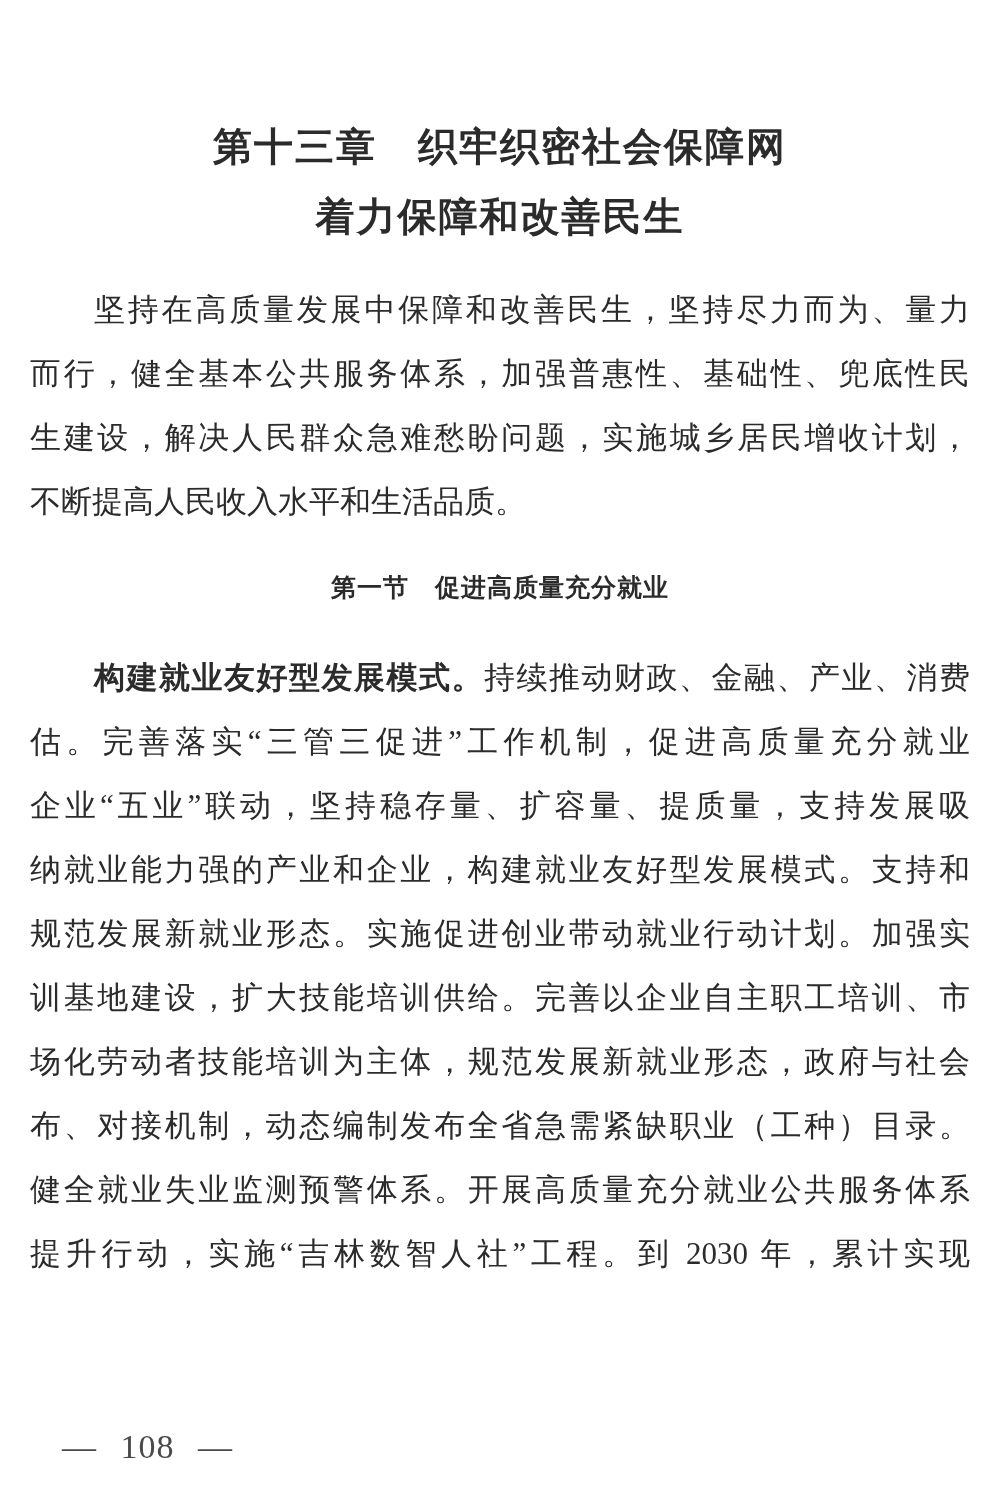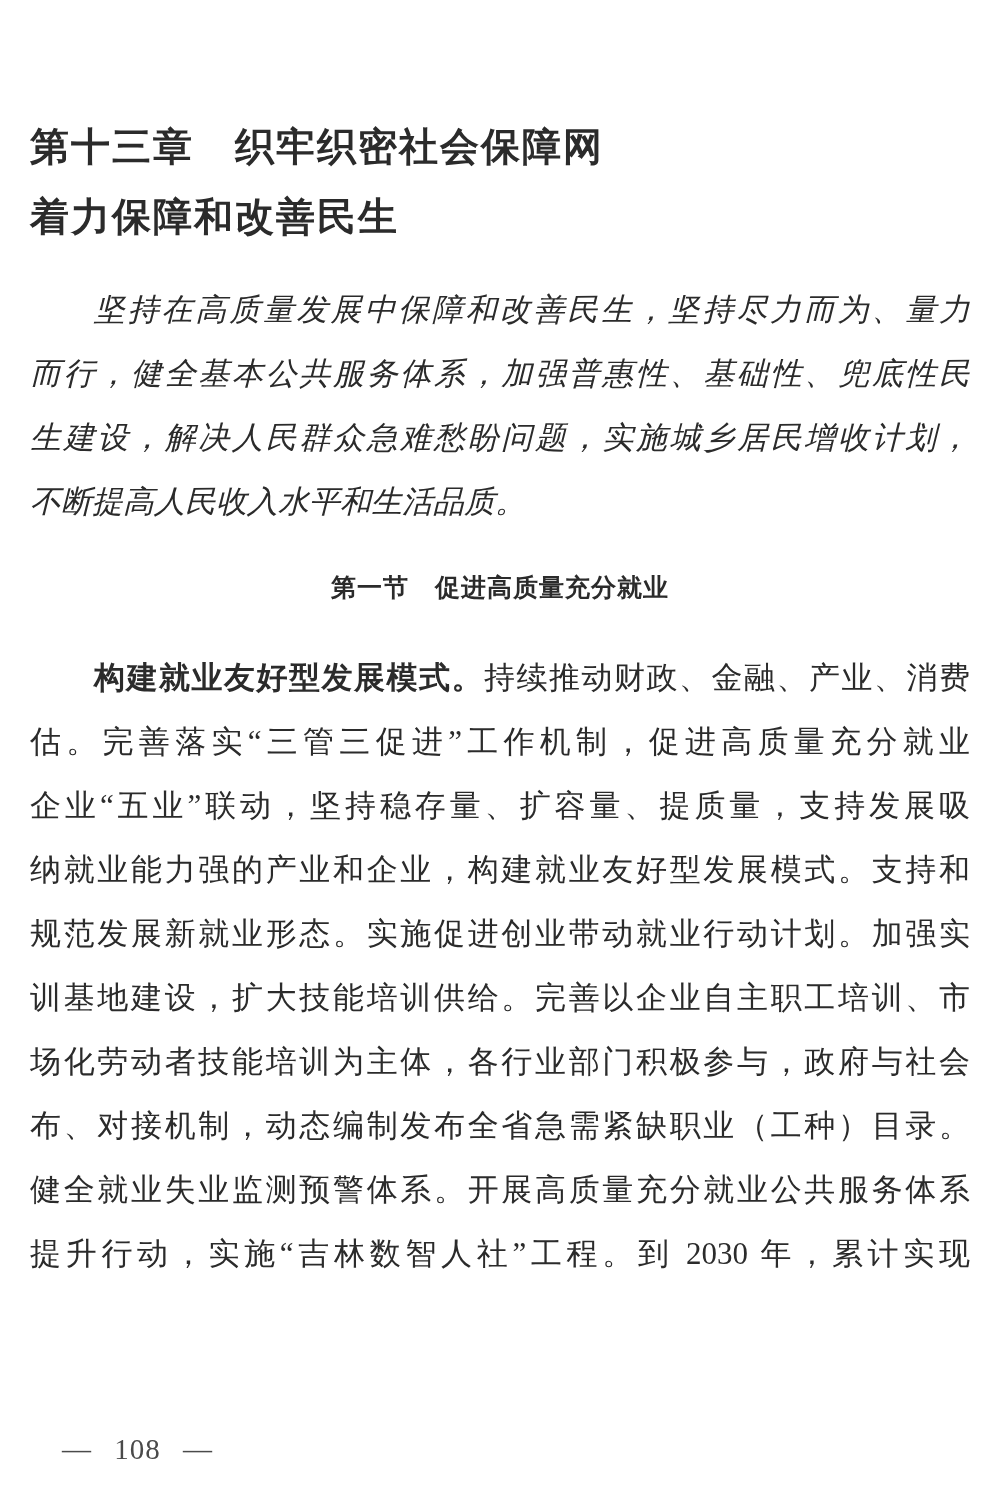--- a/index.html
+++ b/index.html
@@ -12,52 +12,52 @@
   .page {
     position: relative;
     width: 1000px; height: 1492px;
     box-sizing: border-box;
     padding: 0 30px;
     overflow: hidden;
     background: #ffffff;
   }
   .chapter-title {
     padding-top: 112px;
-    text-align: left;
+    text-align: center;
     font-weight: bold;
     font-size: 39px;
     letter-spacing: 2px;
   }
   .chapter-title .t-line { height: 70px; line-height: 70px; }
   .para { font-size: 31px; }
   .line {
     height: 64px; line-height: 64px;
     text-align: justify;
     text-justify: inter-character;
     white-space: nowrap;
   }
   .line.full { text-align-last: justify; }
   .line.first-line { padding-left: 64px; }
   .line.para-end { text-align: left; text-align-last: left; }
-  .intro-para { margin-top: 26px; font-style: italic; }
+  .intro-para { margin-top: 26px; }
   .section-title {
     margin-top: 22px;
     height: 62px; line-height: 62px;
     text-align: center;
     font-family: "Liberation Sans", "DejaVu Sans", sans-serif;
     font-weight: bold;
     font-size: 25px;
     letter-spacing: 1px;
   }
   .body-para { margin-top: 28px; }
   .lead-bold { font-weight: bold; }
   .page-number {
     position: absolute;
     left: 62px; bottom: 26px;
-    font-size: 29px;
+    font-size: 34px;
     color: #4a4a4a;
     word-spacing: 14px;
     letter-spacing: 1px;
   }
 </style>
 </head>
 <body>
 
 <div class="page">
 
@@ -75,21 +75,21 @@
 
   <div class="section-title">第一节　促进高质量充分就业</div>
 
   <div class="para body-para">
     <div class="line full first-line"><span class="lead-bold">构建就业友好型发展模式。</span><span>持续推动财政、金融、产业、消费</span></div>
     <div class="line full">估。完善落实“三管三促进”工作机制，促进高质量充分就业</div>
     <div class="line full">企业“五业”联动，坚持稳存量、扩容量、提质量，支持发展吸</div>
     <div class="line full">纳就业能力强的产业和企业，构建就业友好型发展模式。支持和</div>
     <div class="line full">规范发展新就业形态。实施促进创业带动就业行动计划。加强实</div>
     <div class="line full">训基地建设，扩大技能培训供给。完善以企业自主职工培训、市</div>
-    <div class="line full">场化劳动者技能培训为主体，各行业部门积极参与，政府与社会</div>
+    <div class="line full">场化劳动者技能培训为主体，规范发展新就业形态，政府与社会</div>
     <div class="line full">布、对接机制，动态编制发布全省急需紧缺职业（工种）目录。</div>
     <div class="line full">健全就业失业监测预警体系。开展高质量充分就业公共服务体系</div>
     <div class="line full">提升行动，实施“吉林数智人社”工程。到 2030 年，累计实现</div>
   </div>
 
   <div class="page-number">— 108 —</div>
 
 </div>
 
 </body></html>

